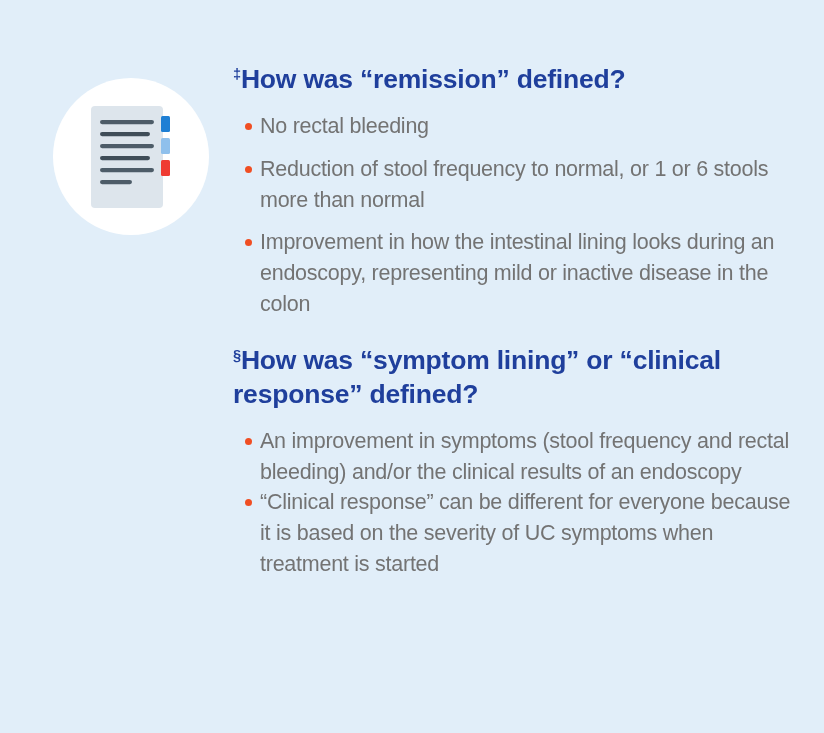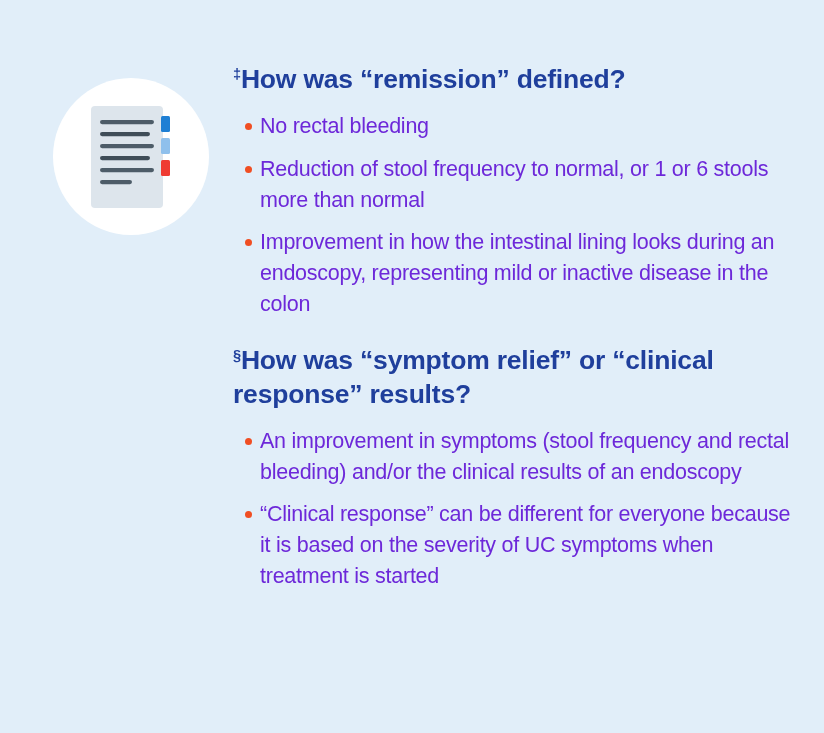--- a/index.html
+++ b/index.html
@@ -71,21 +71,21 @@
   ul.bullets {
     list-style: none;
     margin: 0;
     padding: 0;
   }
   ul.bullets li {
     position: relative;
     padding-left: 27px;
     font-size: 21.5px;
     line-height: 1.43;
-    color: #6d28d9;
+    color: #737373;
     font-family: "Liberation Sans", sans-serif;
     letter-spacing: -0.25px;
   }
   ul.bullets li .dot {
     position: absolute;
     left: 12px;
     top: 12px;
     width: 7px;
     height: 7px;
     border-radius: 50%;
@@ -93,21 +93,21 @@
   }
 
   
   .block-remission h2.section-heading { margin-bottom: 15px; }
   .block-remission ul.bullets li { margin-bottom: 12px; }
   .block-remission ul.bullets li:last-child { margin-bottom: 8px; }
 
   .block-relief { margin-top: 23px; }
   .block-relief h2.section-heading { margin-bottom: 15px; }
   .block-relief ul.bullets li { }
-  .block-relief ul.bullets li:last-child { margin-bottom: 0; margin-top: 12px; }
+  .block-relief ul.bullets li:last-child { margin-bottom: 0; }
 </style>
 </head>
 <body>
 
 <div class="page">
 
   <div class="icon-wrap">
     <div class="icon-circle"></div>
     <svg class="doc-svg" width="92" height="110" viewBox="0 0 92 110">
       <rect x="2" y="4" width="72" height="102" rx="4" ry="4" fill="#dde5ec"></rect>
@@ -137,21 +137,21 @@
           <span>Reduction of stool frequency to normal, or 1 or 6 stools more than normal</span>
         </li>
         <li>
           <span class="dot"></span>
           <span>Improvement in how the intestinal lining looks during an endoscopy, representing mild or inactive disease in the colon</span>
         </li>
       </ul>
     </section>
 
     <section class="block-relief">
-      <h2 class="section-heading"><sup>§</sup><span>How was “symptom relief” or “clinical response” results?</span></h2>
+      <h2 class="section-heading"><sup>§</sup><span>How was “symptom lining” or “clinical response” defined?</span></h2>
       <ul class="bullets">
         <li>
           <span class="dot"></span>
           <span>An improvement in symptoms (stool frequency and rectal bleeding) and/or the clinical results of an endoscopy</span>
         </li>
         <li>
           <span class="dot"></span>
           <span>“Clinical response” can be different for everyone because it is based on the severity of UC symptoms when treatment is started</span>
         </li>
       </ul>

